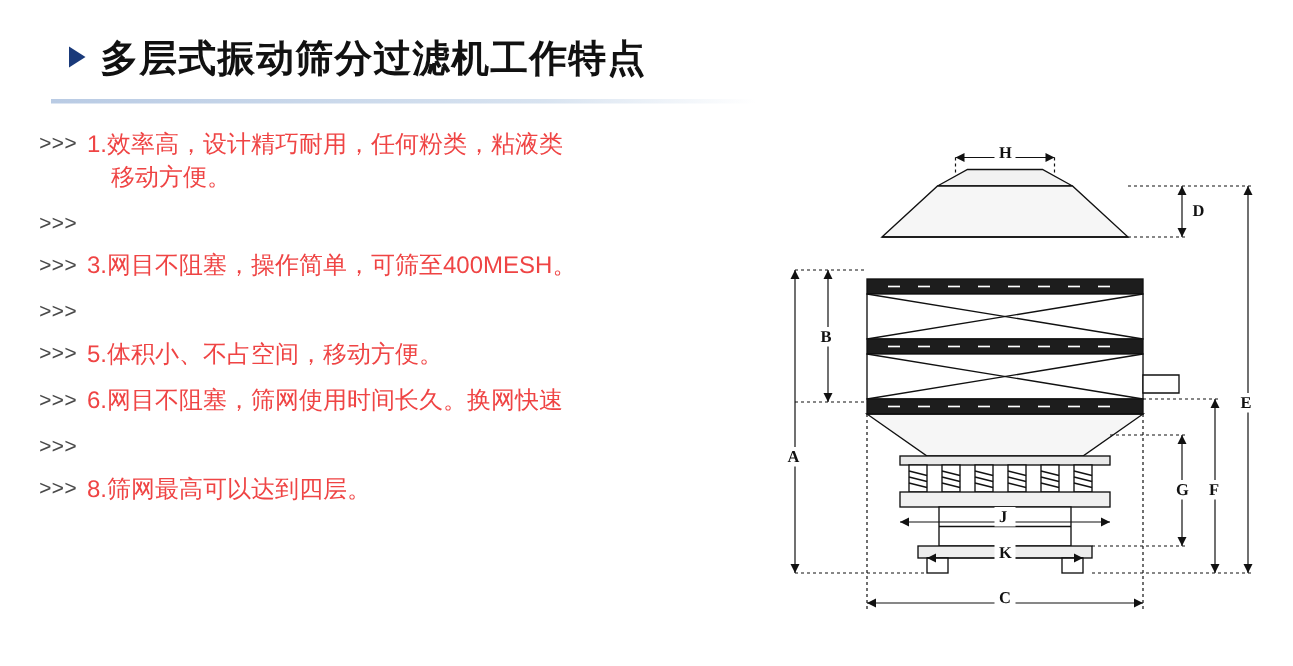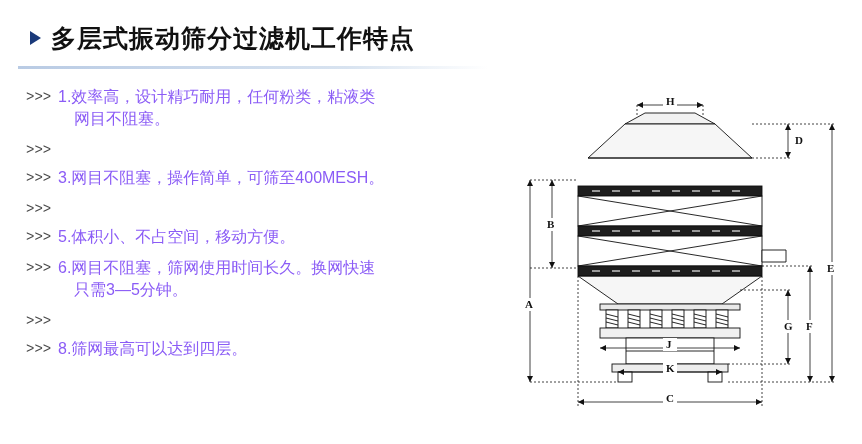--- a/index.html
+++ b/index.html
@@ -15,21 +15,21 @@
   }
   .page {
     position: relative;
     width: 862px;
     height: 444px;
   }
 
   
   .title-block {
     position: absolute;
-    left: 0;
+    left: 16px;
     top: 18px;
     width: 500px;
     height: 52px;
   }
   .title-row {
     display: flex;
     align-items: center;
     padding-left: 30px;
     height: 40px;
   }
@@ -73,21 +73,21 @@
     font-size: 14px;
     color: #4a4a4a;
     font-family: "Liberation Mono", monospace;
     letter-spacing: 0px;
     padding-top: 3px;
     width: 32px;
     flex: none;
   }
   .feature-text {
     font-size: 16px;
-    color: #8b5cf6;
+    color: #ef4444;
     line-height: 22px;
     white-space: pre-line;
   }
   .feature-text .indent-line {
     display: block;
     padding-left: 16px;
   }
 
   
   .diagram {
@@ -117,21 +117,21 @@
       <span class="title-arrow"></span>
       <span class="title-text">多层式振动筛分过滤机工作特点</span>
     </div>
     <div class="title-underline"></div>
   </div>
 
   <div class="features">
 
     <div class="feature">
       <span class="bullet">&gt;&gt;&gt;</span>
-      <span class="feature-text"><span>1.</span><span>效率高，设计精巧耐用，任何粉类，粘液类</span><span class="indent-line">网目不阻塞。</span></span>
+      <span class="feature-text"><span>1.</span><span>效率高，设计精巧耐用，任何粉类，粘液类</span><span class="indent-line">移动方便。</span></span>
     </div>
 
     <div class="feature">
       <span class="bullet">&gt;&gt;&gt;</span>
     </div>
 
     <div class="feature">
       <span class="bullet">&gt;&gt;&gt;</span>
       <span class="feature-text"><span>3.</span><span>网目不阻塞，操作简单，可筛至400MESH。</span></span>
     </div>
@@ -140,21 +140,21 @@
       <span class="bullet">&gt;&gt;&gt;</span>
     </div>
 
     <div class="feature">
       <span class="bullet">&gt;&gt;&gt;</span>
       <span class="feature-text"><span>5.</span><span>体积小、不占空间，移动方便。</span></span>
     </div>
 
     <div class="feature">
       <span class="bullet">&gt;&gt;&gt;</span>
-      <span class="feature-text"><span>6.</span><span>网目不阻塞，筛网使用时间长久。换网快速</span><span class="indent-line">只需3—5分钟。</span></span>
+      <span class="feature-text"><span>6.</span><span>网目不阻塞，筛网使用时间长久。换网快速</span></span>
     </div>
 
     <div class="feature">
       <span class="bullet">&gt;&gt;&gt;</span>
     </div>
 
     <div class="feature">
       <span class="bullet">&gt;&gt;&gt;</span>
       <span class="feature-text"><span>8.</span><span>筛网最高可以达到四层。</span></span>
     </div>

